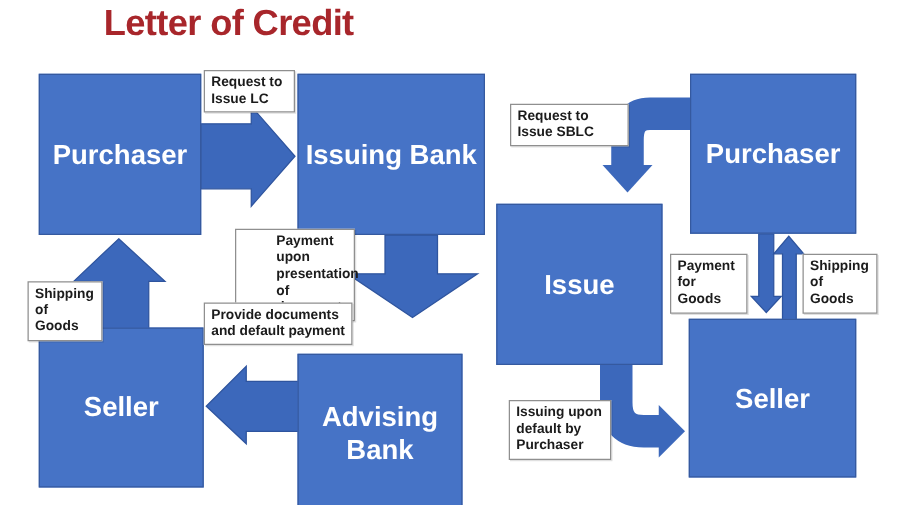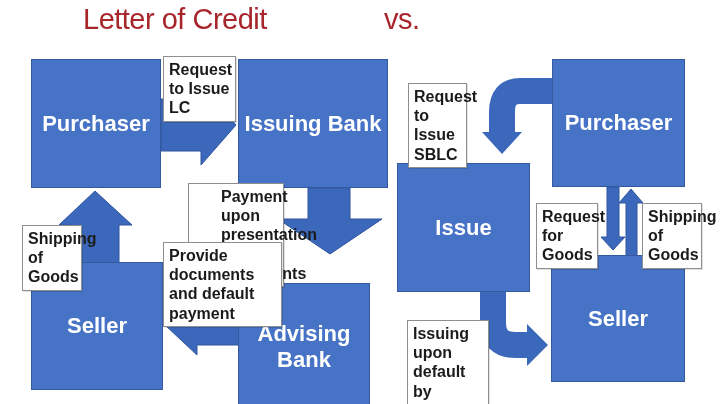--- a/index.html
+++ b/index.html
@@ -1,61 +1,60 @@
 <!DOCTYPE html>
 <html><head>
 <meta charset="utf-8">
 <style>
   html,body{margin:0;padding:0;background:#ffffff;}
   .stage{
     position:relative;width:720px;height:404px;background:#ffffff;
     font-family:"Liberation Sans", sans-serif;overflow:hidden;
   }
   .title-text{
-    position:absolute;top:3px;font-size:29px;font-weight:normal;
+    position:absolute;top:3px;font-size:29px;font-weight:bold;
     color:#a8262b;white-space:nowrap;letter-spacing:-0.5px;
   }
   .arrows{position:absolute;left:0;top:0;width:720px;height:404px;}
   .node{
     position:absolute;background:#4673c6;border:1px solid #35599f;
     box-sizing:border-box;display:flex;align-items:center;justify-content:center;
     text-align:center;color:#ffffff;font-weight:bold;font-size:22px;line-height:1.15;
   }
   .note{
     position:absolute;background:#ffffff;border:1px solid #8f8f8f;
     box-sizing:border-box;padding:3px 5px;color:#1b1b1b;
-    font-size:16px;font-weight:600;line-height:1.2;
+    font-size:11px;font-weight:600;line-height:1.2;
     box-shadow:1px 1px 0 rgba(0,0,0,0.12);
   }
   
   .lc-purchaser{left:31px;top:59px;width:130px;height:129px;}
   .lc-issuing{left:238px;top:59px;width:150px;height:129px;}
   .lc-seller{left:31px;top:262px;width:132px;height:128px;}
   .lc-advising{left:238px;top:263px;width:132px;height:127px;margin-top:20px;}
   
   .sblc-purchaser{left:552px;top:59px;width:133px;height:128px;}
   .sblc-bank{left:397px;top:163px;width:133px;height:129px;}
   .sblc-seller{left:551px;top:255px;width:134px;height:127px;}
   
   .note-request-lc{left:163px;top:56px;width:73px;}
   .note-payment-pres{left:188px;top:183px;width:96px;padding-left:32px;}
   .note-provide{left:163px;top:242px;width:119px;}
   .note-shipping-lc{left:22px;top:225px;width:60px;}
-  .note-request-sblc{left:408px;top:83px;width:59px;}
+  .note-request-sblc{left:408px;top:83px;width:95px;}
   .note-payment-goods{left:536px;top:203px;width:62px;}
   .note-shipping-sblc{left:642px;top:203px;width:60px;}
   .note-payment-default{left:407px;top:320px;width:82px;}
 </style>
 </head>
 <body>
 
 <div class="stage">
 
   <span class="title-text" style="left:83px">Letter of Credit</span>
-  <span class="title-text" style="left:384px">vs.</span>
 
   <svg class="arrows" viewBox="0 0 720 404" aria-hidden="true">
 
     <polygon points="161,99 201,99 201,85 236,125 201,165 201,151 161,151" fill="#3c68bb" stroke="#2e549e" stroke-width="1"></polygon>
     <polygon points="95,191 132,225 119,225 119,264 72,264 72,225 59,225" fill="#3c68bb" stroke="#2e549e" stroke-width="1"></polygon>
     <polygon points="308,188 350,188 350,219 382,219 330,254 278,219 308,219" fill="#3c68bb" stroke="#2e549e" stroke-width="1"></polygon>
     <polygon points="165,325 197,293 197,305 239,305 239,345 197,345 197,355" fill="#3c68bb" stroke="#2e549e" stroke-width="1"></polygon>
 
     <path d="M 553,91 L 520,91 Q 502,91 502,112 L 502,134" fill="none" stroke="#3c68bb" stroke-width="26"></path>
     <polygon points="482,132 522,132 502,154" fill="#3c68bb"></polygon>
@@ -73,17 +72,17 @@
   <div class="node sblc-purchaser">Purchaser</div>
   <div class="node sblc-bank">Issue</div>
   <div class="node sblc-seller">Seller</div>
 
   <div class="note note-request-lc">Request to Issue LC</div>
   <div class="note note-payment-pres">Payment upon presentation of documents</div>
   <div class="note note-provide">Provide documents and default payment</div>
   <div class="note note-shipping-lc">Shipping of Goods</div>
 
   <div class="note note-request-sblc">Request to Issue SBLC</div>
-  <div class="note note-payment-goods">Request for Goods</div>
+  <div class="note note-payment-goods">Payment for Goods</div>
   <div class="note note-shipping-sblc">Shipping of Goods</div>
   <div class="note note-payment-default">Issuing upon default by Purchaser</div>
 
 </div>
 
 </body></html>

